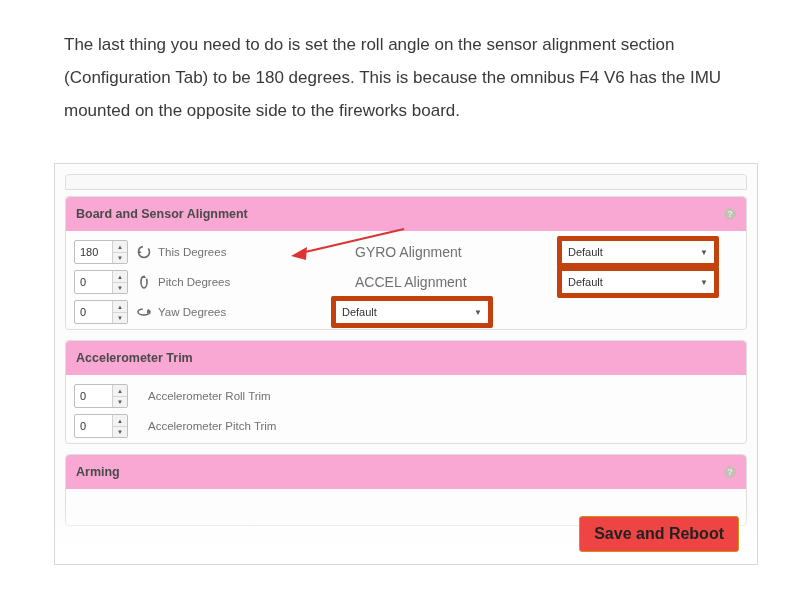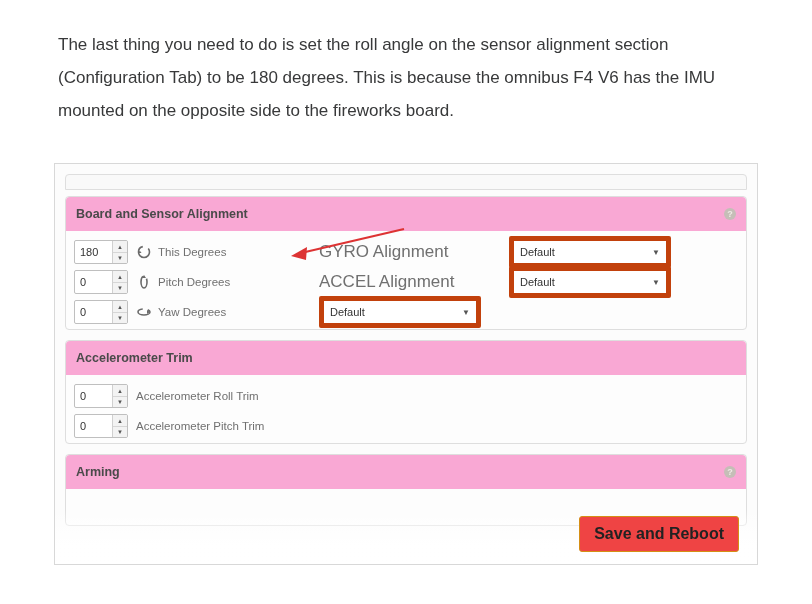--- a/index.html
+++ b/index.html
@@ -13,21 +13,21 @@
     width: 812px;
     height: 604px;
     box-sizing: border-box;
     padding: 28px 54px 20px 54px;
     position: relative;
   }
   .intro {
     font-size: 17px;
     line-height: 1.95;
     color: #38393a;
-    margin: 0 0 36px 4px;
+    margin: 0 0 36px 10px;
     font-weight: 400;
   }
   .screenshot {
     position: relative;
     border: 1px solid #d8d8d8;
     background: #fcfcfc;
     height: 400px;
     overflow: hidden;
   }
   .inner-pad {
@@ -70,20 +70,21 @@
     font-weight: 700;
   }
   .panel-body {
     padding: 6px 8px 2px 8px;
   }
   .row {
     display: flex;
     align-items: center;
     height: 30px;
     position: relative;
+    gap: 12px;
   }
   .spinner {
     width: 52px;
     height: 22px;
     border: 1px solid #bfbfbf;
     border-radius: 2px;
     background: #ffffff;
     display: flex;
     align-items: stretch;
     flex-shrink: 0;
@@ -131,22 +132,23 @@
     display: flex;
     align-items: center;
   }
   .align-left {
     width: 245px;
     flex-shrink: 0;
   }
   .align-mid {
     width: 190px;
     flex-shrink: 0;
-    font-size: 17px;
+    font-size: 14px;
     color: #707070;
+    margin-left: 24px;
   }
   .align-right {
     flex: 1;
   }
   .select {
     width: 140px;
     height: 22px;
     border: 5px solid #c2410c;
     border-radius: 2px;
     background: #ffffff;

